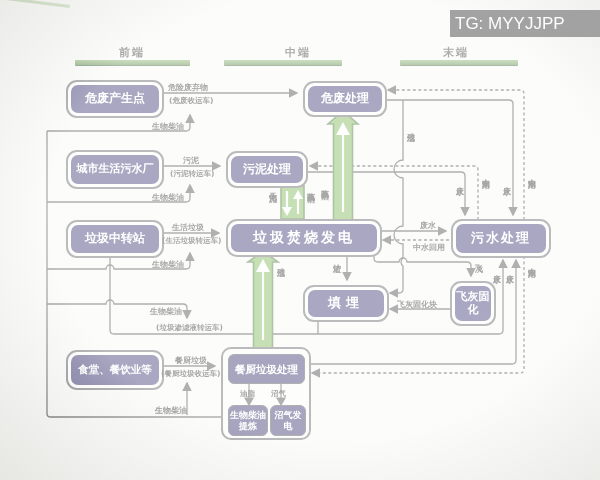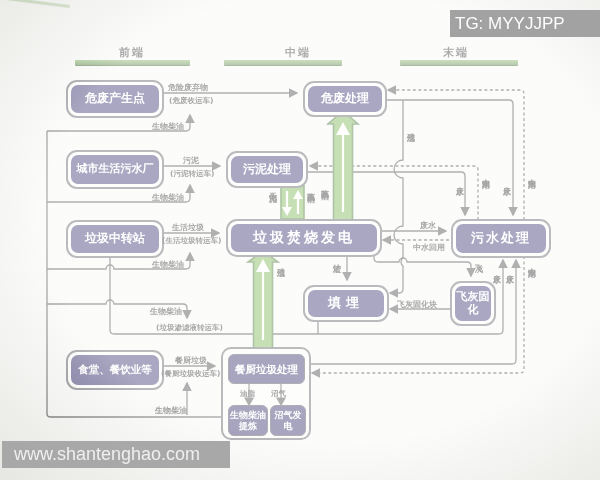--- a/index.html
+++ b/index.html
@@ -33,23 +33,20 @@
       background:rgba(110,165,85,.4);transform:rotate(7deg);}
 </style>
 </head>
 <body>
 
 <div id="stage">
   <div class="streak"></div>
 
   <div class="wm" style="left:450px;top:10px;width:147px;height:27px;background:#a2a2a2;font-size:17px;padding-left:5px;">
     <span>TG: MYYJJPP</span>
-  </div>
-  <div class="wm" style="left:2px;top:441px;width:216px;height:27px;background:#a8a8a8;font-size:18px;padding-left:12px;color:#efefef;">
-    <span>www.shantenghao.com</span>
   </div>
 
   <div class="hdr" style="left:119px;top:45px;">前端</div>
   <div class="hdr" style="left:285px;top:45px;">中端</div>
   <div class="hdr" style="left:443px;top:45px;">末端</div>
   <div class="bar" style="left:75px;top:60px;width:115px;"></div>
   <div class="bar" style="left:224px;top:60px;width:118px;"></div>
   <div class="bar" style="left:400px;top:60px;width:118px;"></div>
 
   <svg class="lines" width="600" height="480" viewBox="0 0 600 480">

